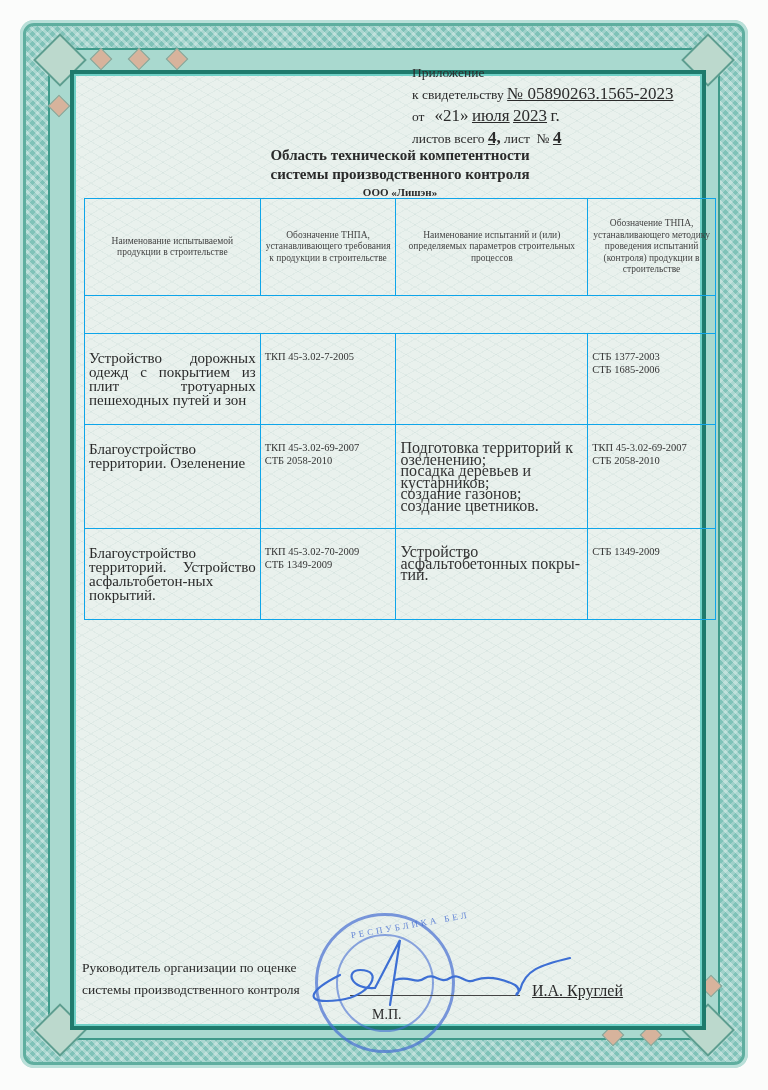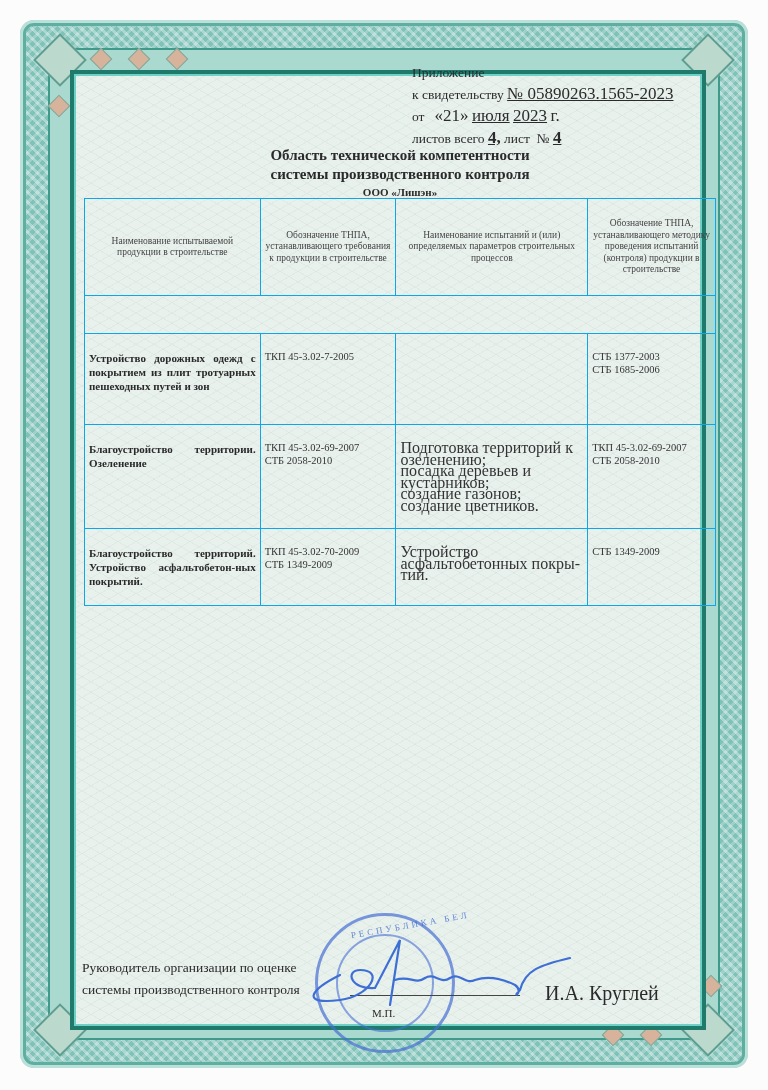--- a/index.html
+++ b/index.html
@@ -59,31 +59,31 @@
     border-collapse: collapse; font-size: 10px;
   }
   table.comp td, table.comp th {
     border: 1px solid #0ea5e9; vertical-align: top; padding: 17px 4px;
   }
   table.comp th {
     font-weight: normal; font-size: 9.5px; color: #444; text-align: center;
     vertical-align: middle; height: 62px; line-height: 11.5px;
   }
   .gap td { border-left: none; border-right: none; height: 3px; padding: 0; }
-  td.prod { font-weight: bold; font-size: 11px; line-height: 14px; text-align: justify; }
+  td.prod { font-weight: normal; font-size: 15px; line-height: 14px; text-align: justify; }
   td.std { font-size: 10.5px; line-height: 12.5px; color: #333; margin-top: 42px; }
   td.test { font-size: 16px; line-height: 11.5px; color: #333; }
   .signline {
     position: absolute; left: 82px; top: 957px; font-size: 13.5px; line-height: 22px;
   }
   .sign-rule {
     position: absolute; left: 350px; top: 995px; width: 170px; border-top: 1px solid #444;
   }
-  .signer { position: absolute; left: 545px; top: 982px; font-size: 20px; }
-  .mp { position: absolute; left: 372px; top: 1007px; font-size: 11px; text-align: right; }
+  .signer { position: absolute; left: 532px; top: 982px; font-size: 16px; text-decoration: underline; }
+  .mp { position: absolute; left: 372px; top: 1007px; font-size: 14px; text-align: right; }
   .stamp {
     position: absolute; left: 315px; top: 913px; width: 140px; height: 140px;
     border: 3px solid rgba(70,110,210,0.7); border-radius: 50%;
     box-sizing: border-box;
   }
   .stamp::after {
     content: ""; position: absolute; left: 18px; top: 18px; right: 18px; bottom: 18px;
     border: 2px solid rgba(70,110,210,0.6); border-radius: 50%;
   }
   .stamp-text {

